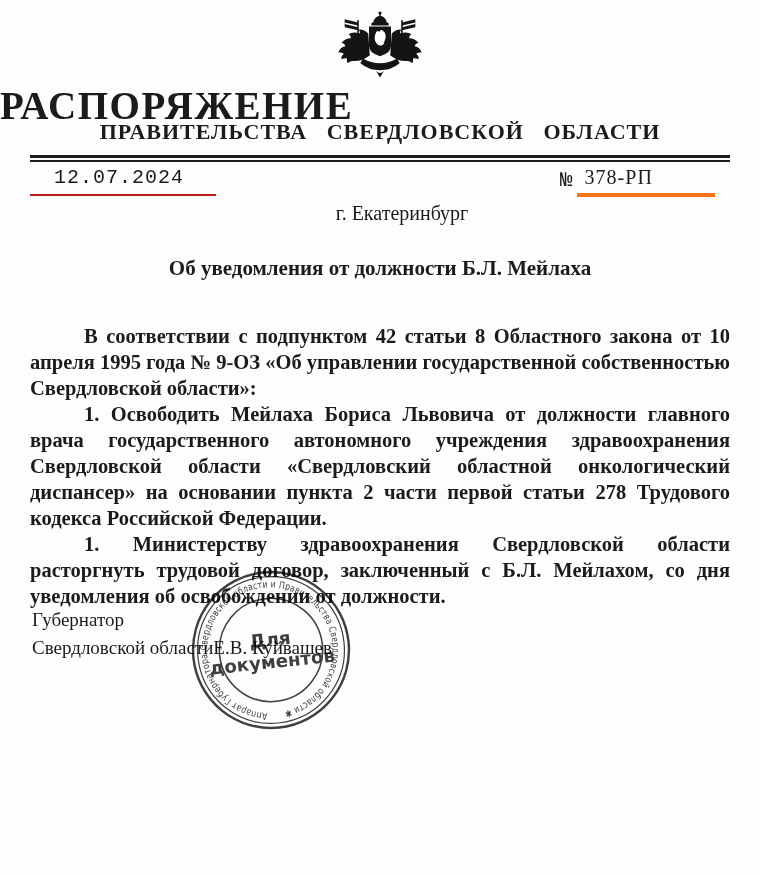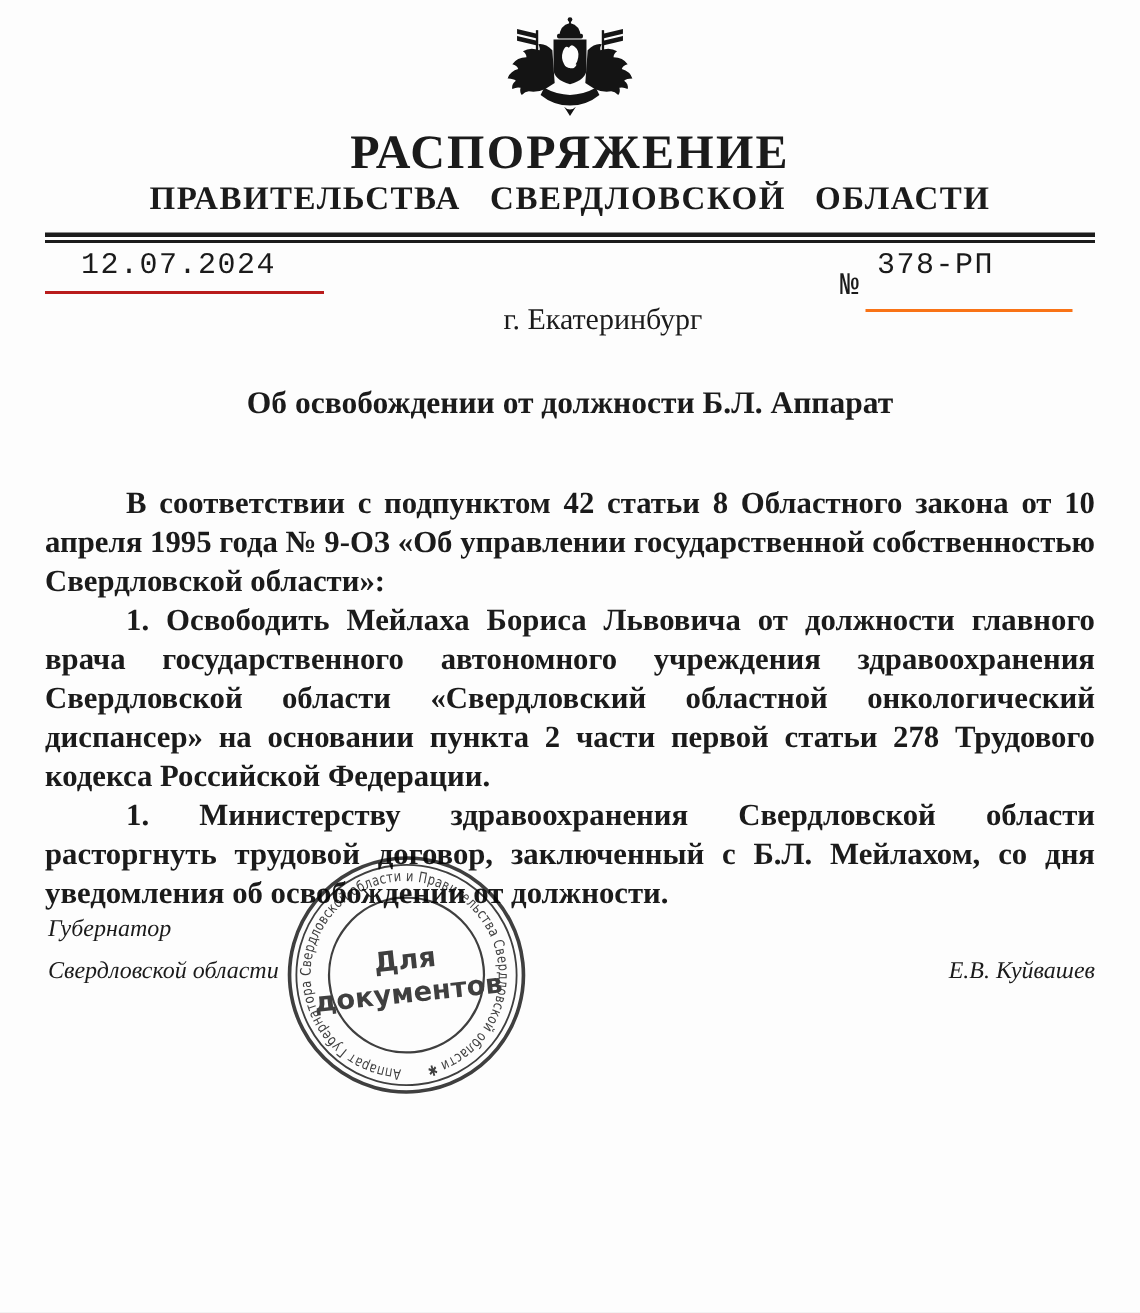--- a/index.html
+++ b/index.html
@@ -12,22 +12,21 @@
     font-family:"Liberation Serif", serif;
     overflow:hidden;
   }
   .emblem {
     position:absolute; top:8px; left:50%; transform:translateX(-50%);
     width:102px; height:76px;
   }
   .emblem svg { width:100%; height:100%; }
   .title {
     position:absolute; top:83px; left:0; right:0; margin:0;
-    text-align:center;
-    font-size:32px; font-weight:bold; letter-spacing:1.5px;
+    font-size:39px; font-weight:bold; letter-spacing:1.5px;
   }
   .subtitle {
     position:absolute; top:119px; left:0; right:0; margin:0;
     text-align:center;
     font-size:22px; font-weight:bold; letter-spacing:1px; word-spacing:13px;
   }
   .rule {
     position:absolute; top:155px; left:30px; right:30px;
     height:2px;
     border-top:3px solid #1c1c1c;
@@ -43,42 +42,43 @@
   }
   .num-block {
     position:absolute; top:166px; left:560px;
     display:flex; align-items:flex-end;
     font-family:"Liberation Mono", monospace;
     font-size:20px;
   }
   .num-label { padding-bottom:5px; margin-right:4px; font-size:21px; }
   .num-value {
     display:inline-block; width:130px;
-    padding:0 0 17px 8px;
-    border-bottom:2px solid #f97316;
+    padding:0 0 4px 8px;
+    border-bottom:4px solid #f97316;
     letter-spacing:1px;
+    font-family:Liberation Serif, serif;
   }
   .city {
     position:absolute; top:202px; left:0; right:0;
     text-align:center; font-size:20px;padding-left:44px;
   }
   .subject {
     position:absolute; top:256px; left:0; right:0;
     text-align:center; font-size:21px; font-weight:bold;
   }
   .body {
     position:absolute; top:323px; left:30px; right:30px;
     font-size:20.5px; line-height:26px;
     text-align:justify;
   }
   .body p { margin:0; text-indent:54px;font-weight:bold; }
   .signature {
     position:absolute; top:606px; left:32px; right:30px;
-    display:flex; justify-content:space-between;
-    font-size:16px; line-height:28px;font-style:italic;
+    display:flex; justify-content:flex-start;
+    font-size:19px; line-height:28px;
   }
   .sig-name { align-self:flex-end; }
   .stamp {
     position:absolute; top:569px; left:190px;
     width:162px; height:162px;
     transform:rotate(-6deg);
     opacity:.9;
     mix-blend-mode:multiply;
     z-index:5;
   }
@@ -132,21 +132,21 @@
     <span>12.07.2024</span>
   </div>
 
   <div class="num-block">
     <span class="num-label">№</span>
     <span class="num-value">378-РП</span>
   </div>
 
   <div class="city">г. Екатеринбург</div>
 
-  <div class="subject">Об освобождении от должности Б.Л. Аппарат</div>
+  <div class="subject">Об уведомления от должности Б.Л. Мейлаха</div>
 
   <div class="body">
     <p>В соответствии с подпунктом 42 статьи 8 Областного закона от 10 апреля 1995 года № 9-ОЗ «Об управлении государственной собственностью Свердловской области»:</p>
     <p>1. Освободить Мейлаха Бориса Львовича от должности главного врача государственного автономного учреждения здравоохранения Свердловской области «Свердловский областной онкологический диспансер» на основании пункта 2 части первой статьи 278 Трудового кодекса Российской Федерации.</p>
     <p>1. Министерству здравоохранения Свердловской области расторгнуть трудовой договор, заключенный с Б.Л. Мейлахом, со дня уведомления об освобождении от должности.</p>
   </div>
 
   <div class="signature">
     <div class="sig-position">
       <div>Губернатор</div>

